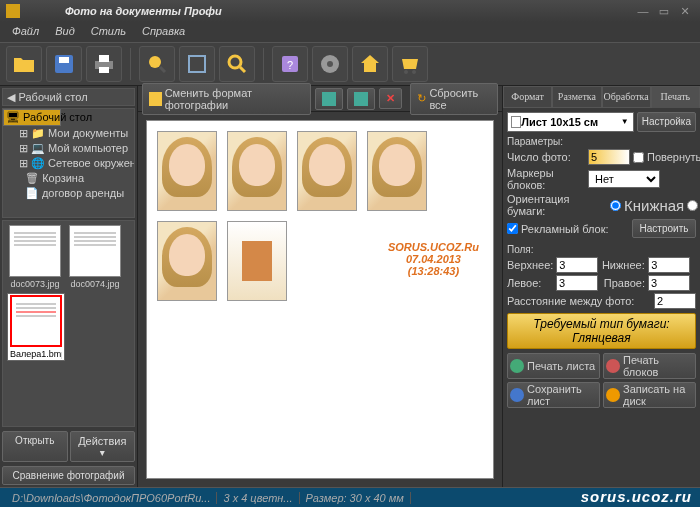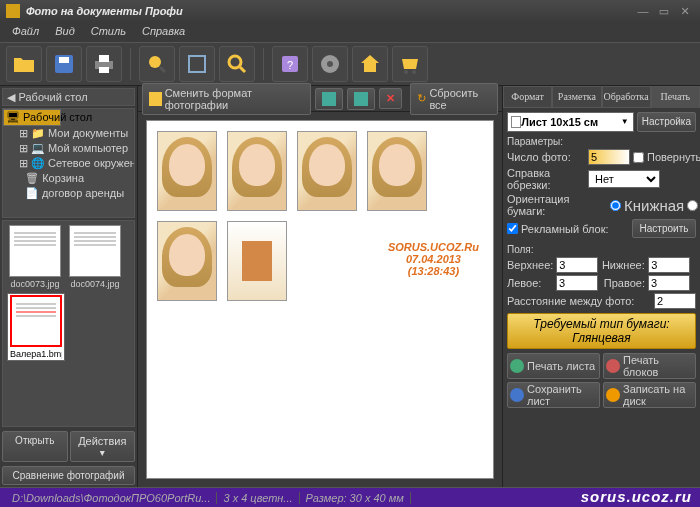--- a/index.html
+++ b/index.html
@@ -1,17 +1,17 @@
 <!DOCTYPE html>
 <html><head>
 <meta charset="utf-8">
 <style>
 * { margin: 0; padding: 0; box-sizing: border-box; font-family: Tahoma, sans-serif; font-size: 11px; }
 body { background: #3a3a3a; width: 700px; height: 507px; overflow: hidden; color: #d0d0d0; }
-.titlebar { height: 22px; background: linear-gradient(#4a4a4a,#3a3a3a); display: flex; align-items: center; padding: 0 6px; }
+.titlebar { height: 22px; background: linear-gradient(#4a4a4a,#3a3a3a); display: flex; align-items: center; padding: 0 6px; gap: 39px; }
 .titlebar .icon { width: 14px; height: 14px; background: #d4a017; margin-right: 6px; }
 .titlebar .title { font-style: italic; font-weight: bold; color: #e8e8e8; flex: 1; }
 .titlebar .winbtns span { display: inline-block; width: 18px; text-align: center; color: #999; cursor: pointer; }
 .menubar { height: 20px; background: #3a3a3a; display: flex; padding: 0 4px; }
 .menubar span { padding: 3px 8px; font-style: italic; color: #d0d0d0; cursor: pointer; }
 .toolbar { height: 44px; background: #404040; border-top: 1px solid #555; border-bottom: 1px solid #222; display: flex; align-items: center; padding: 0 6px; gap: 4px; }
 .tbtn { width: 36px; height: 36px; border: 1px solid #555; border-radius: 3px; display: flex; align-items: center; justify-content: center; cursor: pointer; background: #454545; }
 .tbtn svg { width: 24px; height: 24px; }
 .tsep { width: 1px; height: 32px; background: #555; margin: 0 4px; }
 .mainrow { display: flex; height: 401px; }
@@ -55,21 +55,21 @@
 .row { display: flex; align-items: center; margin: 2px 0; gap: 3px; }
 .row label { flex: 0 0 78px; }
 .num { width: 42px; background: #fff; color: #000; border: 1px solid #666; padding: 1px 2px; }
 .sel { width: 58px; background: #fff; color: #000; border: 1px solid #666; padding: 1px 2px; }
 .chk { width: 11px; height: 11px; }
 .radio { width: 11px; height: 11px; }
 .hl { background: linear-gradient(#f5d76e,#d4a017); color: #000; border: 1px solid #b08000; border-radius: 2px; padding: 3px; text-align: center; font-style: italic; margin: 4px 0; font-size: 12px; }
 .actgrid { display: grid; grid-template-columns: 1fr 1fr; gap: 3px; margin-top: 4px; }
 .actbtn { background: linear-gradient(#555,#444); border: 1px solid #666; border-radius: 2px; padding: 0 2px; display: flex; align-items: center; gap: 3px; cursor: pointer; font-size: 9px; }
 .circ { width: 14px; height: 14px; border-radius: 50%; flex-shrink: 0; }
-.status { height: 20px; background: #4c1d95; border-top: 1px solid #555; display: flex; align-items: center; padding: 0 6px; font-style: italic; font-size: 10px; color: #aaa; }
+.status { height: 20px; background: #0c4a6e; border-top: 1px solid #555; display: flex; align-items: center; padding: 0 6px; font-style: italic; font-size: 10px; color: #aaa; }
 .status span { padding: 0 6px; border-right: 1px solid #555; }
 .brand { position: absolute; right: 8px; bottom: 2px; font-style: italic; font-weight: bold; color: #fff; font-size: 15px; letter-spacing: 1px; }
 </style>
 </head>
 <body>
 
 <div class="titlebar">
   <div class="icon"></div>
   <div class="title">Фото на документы Профи</div>
   <div class="winbtns">
@@ -271,21 +271,21 @@
         <div class="btn" style="flex:0 0 58px">Настройка</div>
       </div>
       <div class="grp">Параметры:</div>
       <div class="row">
           <label>Число фото:</label>
           <input class="num" style="background: linear-gradient(90deg, rgb(245, 197, 66), rgb(255, 255, 255));" value="5">
           <input type="checkbox" class="chk" style="">
           <span>Повернуть</span>
         </div>
       <div class="row">
-          <label>Справка обрезки:</label>
+          <label>Маркеры блоков:</label>
           <select class="sel" style="width:72px"><option>Нет</option></select>
         </div>
       <div class="row">
           <label style="flex:0 0 100px">Ориентация бумаги:</label>
           <input type="radio" class="radio" checked="" style="">
           <span style="font-size:15px">Книжная</span>
           <input type="radio" class="radio" style="">
           <span style="font-size:9px">Альбомная</span>
         </div>
       <div class="row">

